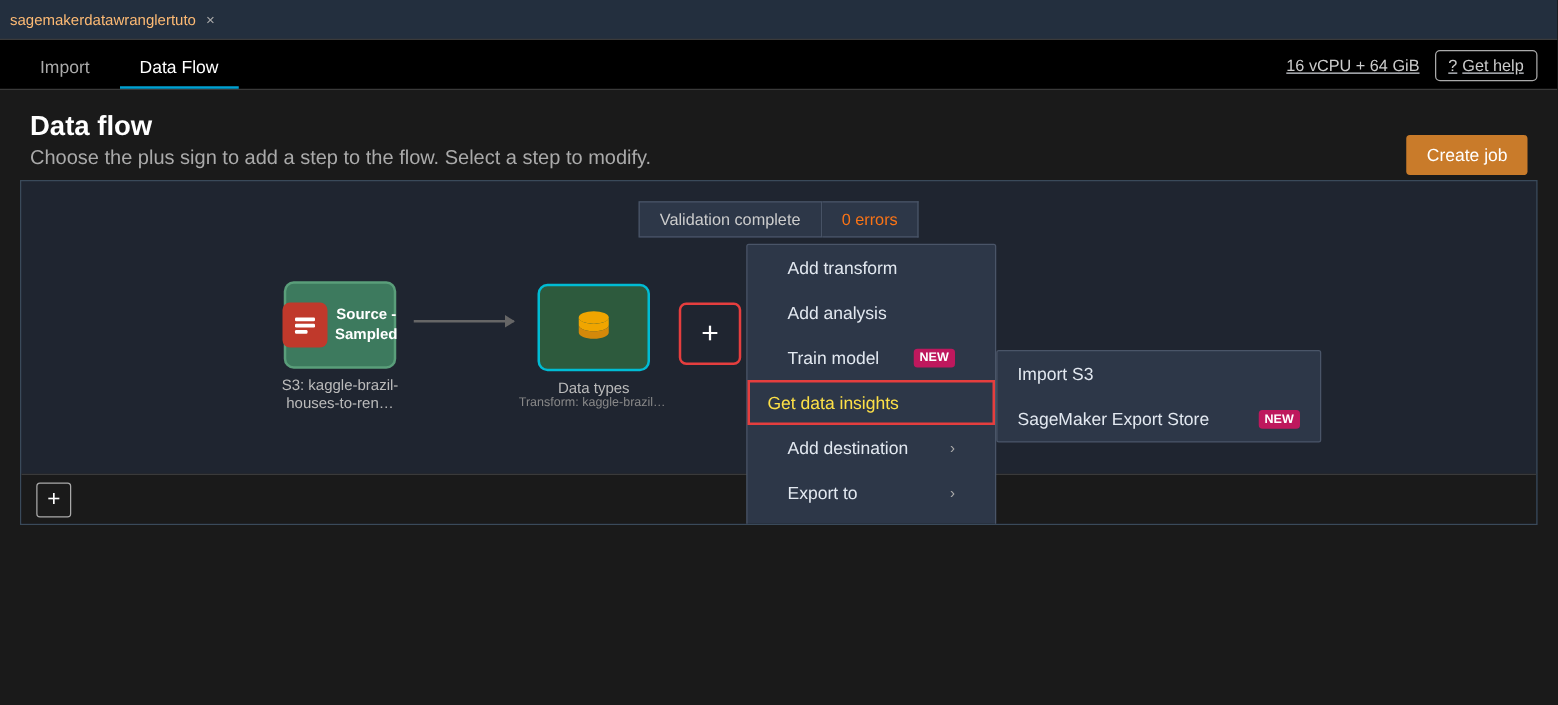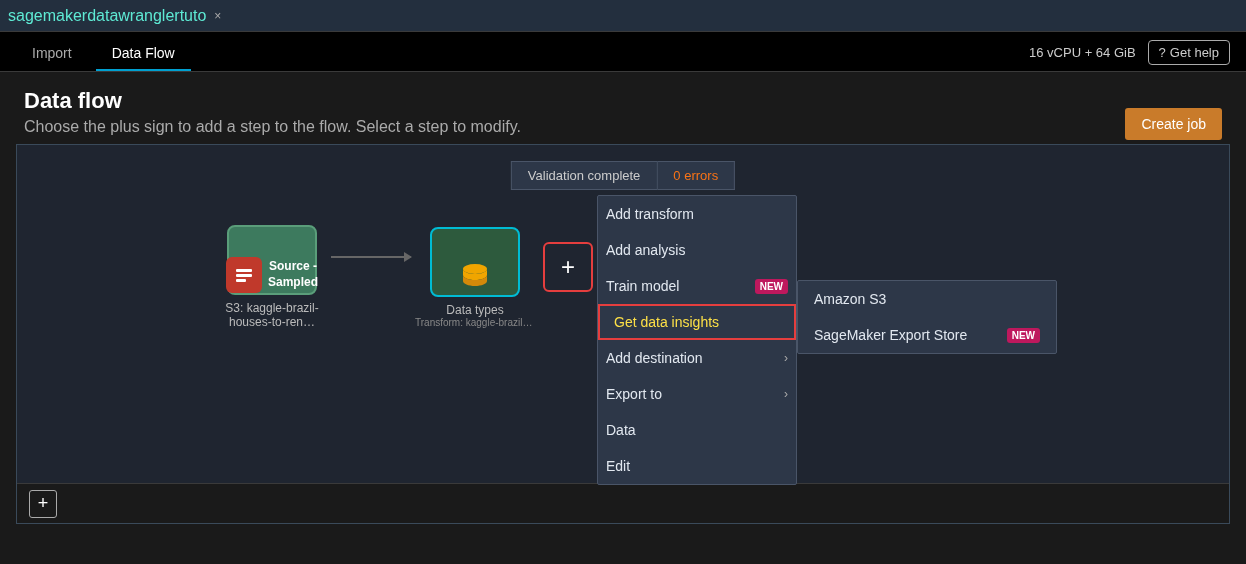--- a/index.html
+++ b/index.html
@@ -16,22 +16,22 @@
     
     .title-bar {
       background: #232f3e;
       height: 32px;
       display: flex;
       align-items: center;
       padding: 0 8px;
       border-bottom: 1px solid #3a3a3a;
     }
     .title-bar-text {
-      color: #5eead4;
-      font-size: 16px;
+      color: #fdba74;
+      font-size: 12px;
     }
     .title-bar-close {
       margin-left: 8px;
       color: #aaa;
       cursor: pointer;
       font-size: 12px;
     }
 
     
     .tab-bar {
@@ -57,20 +57,21 @@
     }
     .tab.active {
       color: #fff;
       border-bottom: 2px solid #00a0d1;
     }
     .tab-bar-right {
       display: flex;
       align-items: center;
       gap: 12px;
       padding-bottom: 6px;
+      text-decoration: underline;
     }
     .resource-info {
       color: #ccc;
       font-size: 13px;
     }
     .help-btn {
       background: transparent;
       border: 1px solid #aaa;
       color: #ccc;
       padding: 4px 10px;
@@ -97,21 +98,21 @@
       font-size: 16px;
       color: #aaa;
     }
 
     
     .canvas-area {
       position: relative;
       background: #1f2530;
       margin: 0 16px;
       border: 1px solid #3a4a5a;
-      height: 380px;
+      height: 276px;
       overflow: hidden;
     }
 
     
     .validation-bar {
       position: absolute;
       top: 16px;
       left: 50%;
       transform: translateX(-50%);
       display: flex;
@@ -149,21 +150,21 @@
       display: flex;
       flex-direction: column;
       align-items: center;
     }
 
     .node-box {
       width: 90px;
       height: 70px;
       border-radius: 8px;
       display: flex;
-      align-items: flex-end;
+      align-items: center;
       justify-content: center;
       position: relative;
     }
 
     .node-source {
       background: #3d7a5e;
       border: 2px solid #5a9e7a;
     }
 
     .node-icon-source {
@@ -243,21 +244,21 @@
       top: 50px;
       left: 580px;
       z-index: 100;
       background: #2d3748;
       border: 1px solid #4a5568;
       width: 200px;
       border-radius: 2px;
     }
 
     .menu-item {
-      padding: 10px 8px;
+      padding: 10px 32px;
       font-size: 14px;
       color: #e2e8f0;
       cursor: pointer;
       display: flex;
       align-items: center;
       justify-content: space-between;
     }
     .menu-item.highlighted {
       color: #fde047;
       border: 2px solid #e53e3e;
@@ -447,21 +448,21 @@
     <div class="menu-item">
       <span>Data</span>
     </div>
     <div class="menu-item">
       <span>Edit</span>
     </div>
   </div>
 
   <div class="submenu">
     <div class="submenu-item">
-      <span>Amazon S3</span>
+      <span>Import S3</span>
     </div>
     <div class="submenu-item">
       <span>SageMaker Export Store</span>
       <span class="new-badge">NEW</span>
     </div>
   </div>
 
   <div class="bottom-bar">
     <button class="add-btn">
       <span>+</span>

